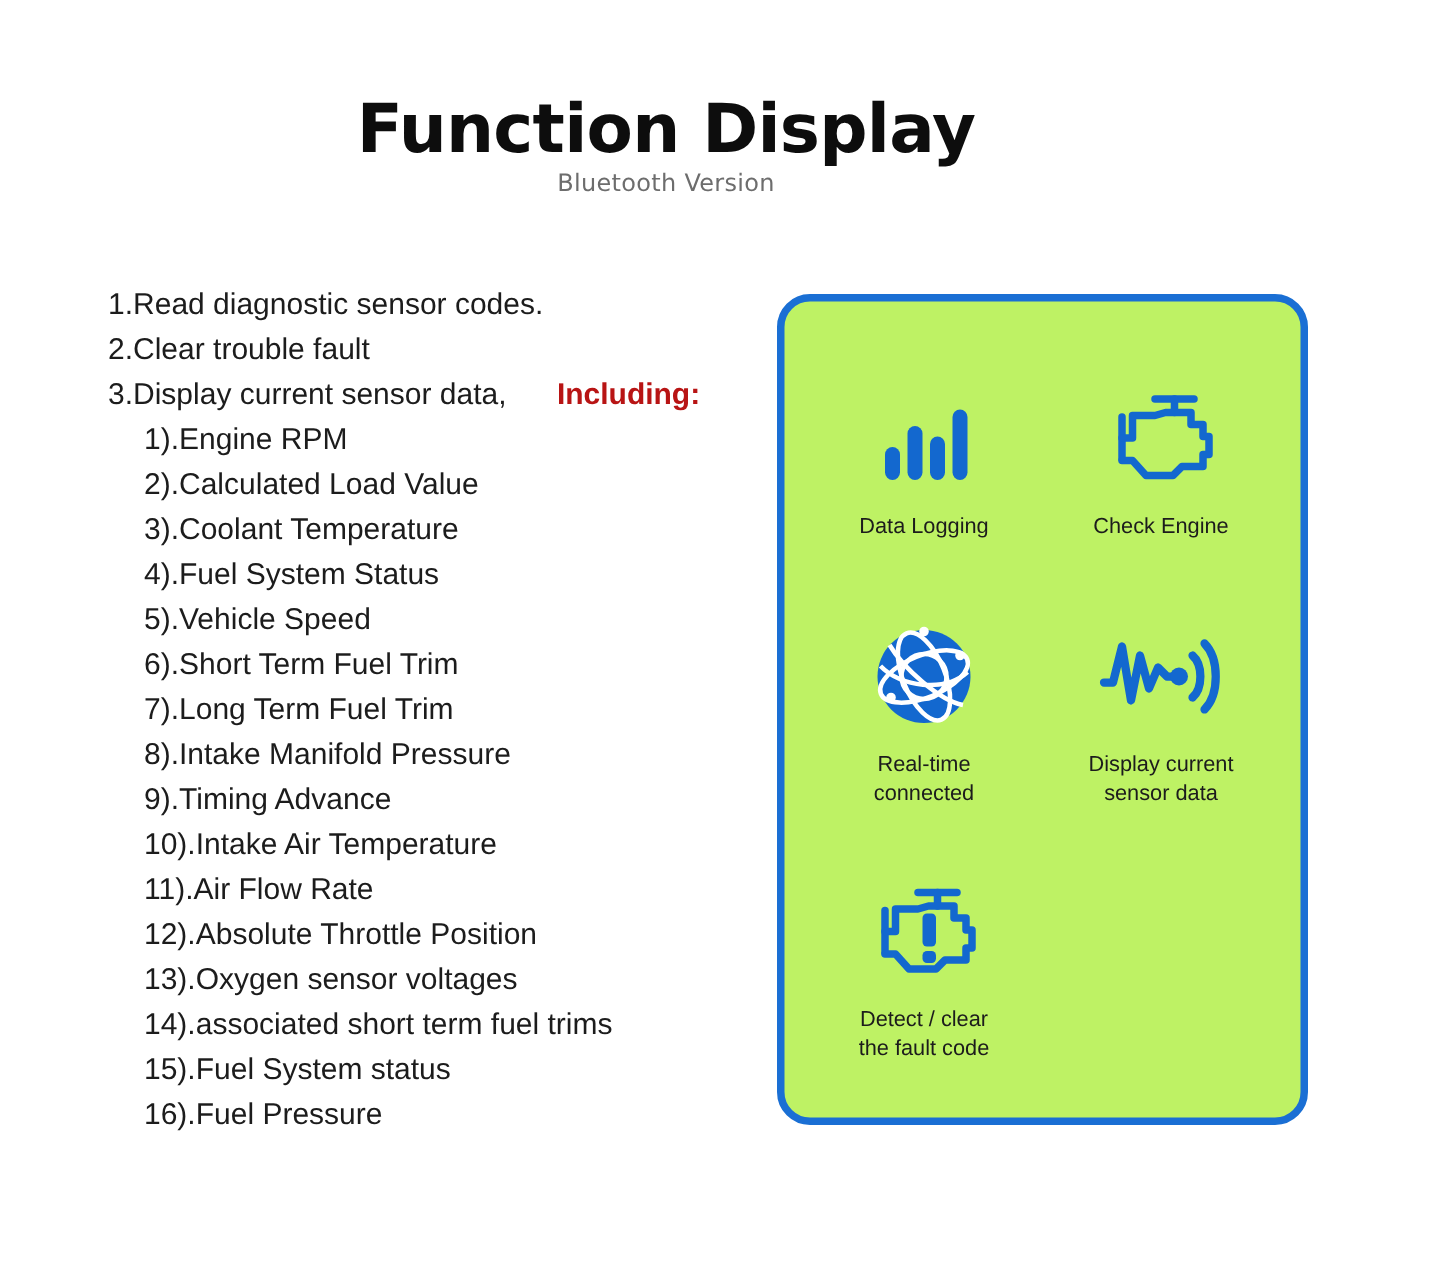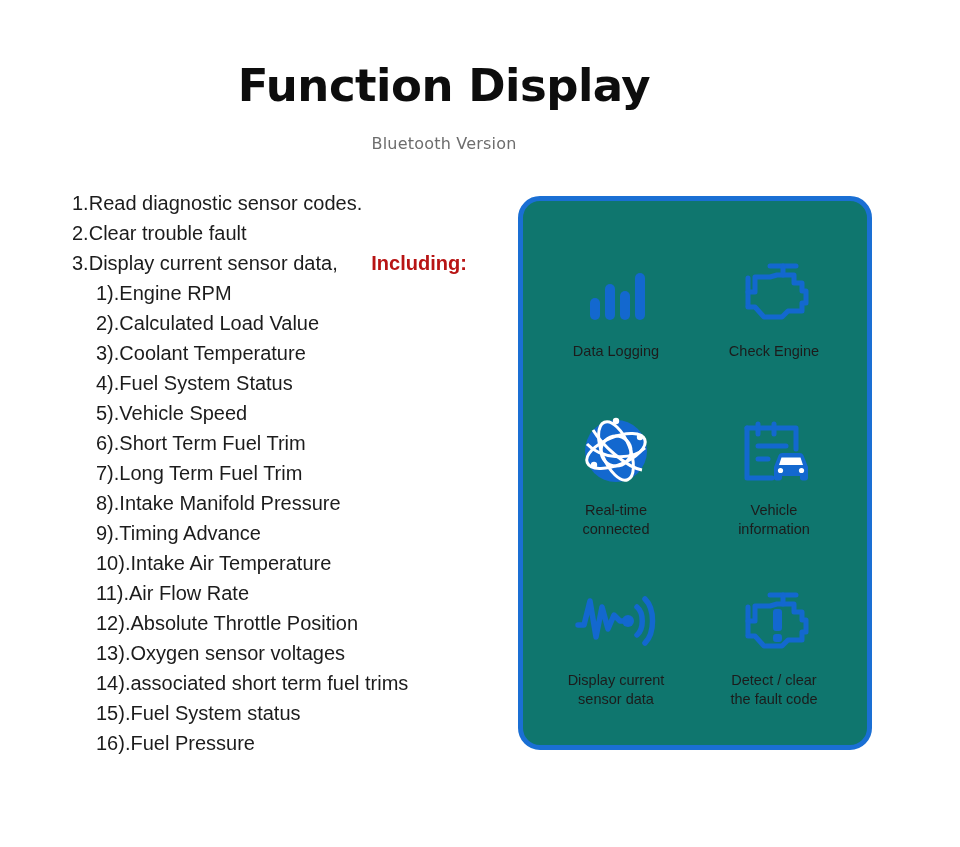--- a/index.html
+++ b/index.html
@@ -26,21 +26,21 @@
   }
   .page-title {
     font-size: 45px;
     font-weight: bold;
     letter-spacing: -0.5px;
     color: #0d0d0d;
     line-height: 1.05;
     font-family: "DejaVu Sans", sans-serif;
   }
   .page-subtitle {
-    margin-top: 25px;
+    margin-top: 3px;
     font-size: 16px;
     color: #6d6d6d;
     font-family: "DejaVu Sans", sans-serif;
     letter-spacing: 0.2px;
   }
 
   
   .feature-list {
     position: absolute;
     left: 72px;
@@ -65,21 +65,21 @@
   
   .icon-panel {
     position: absolute;
     left: 518px;
     top: 196px;
     width: 354px;
     height: 554px;
     box-sizing: border-box;
     border: 5px solid #1a6fd4;
     border-radius: 22px;
-    background: #0f766e;
+    background: #bef264;
   }
   .icon-grid {
     position: absolute;
     left: 0;
     top: 0;
     width: 100%;
     height: 100%;
     display: grid;
     grid-template-columns: 1fr 1fr;
     grid-template-rows: 1fr 1fr 1fr;
@@ -226,44 +226,20 @@
             <circle cx="36" cy="6" r="3.2"></circle>
             <circle cx="60" cy="22" r="3.2"></circle>
             <circle cx="14" cy="50" r="3.2"></circle>
           </g>
         </svg>
       </div>
       <div class="icon-caption">Real-time
 connected</div>
     </div>
 
-    <div class="icon-cell">
-      <div class="icon-art">
-        <svg width="72" height="72" viewBox="0 0 72 72">
-          <g fill="none" stroke="#1368cf" stroke-width="5" stroke-linecap="round" stroke-linejoin="round">
-            <path d="M9 13 L9 63 L34 63"></path>
-            <path d="M9 13 L58 13 L58 34"></path>
-            <path d="M20 9 L20 19"></path>
-            <path d="M36 9 L36 19"></path>
-            <path d="M20 31 L48 31"></path>
-            <path d="M20 44 L30 44"></path>
-          </g>
-          <g fill="#1368cf">
-            <path d="M36 52 L40.5 40.5 C41.2 38.8 42.6 38 44.4 38 L61.6 38 C63.4 38 64.8 38.8 65.5 40.5 L70 52 L70 63 C70 64.4 68.9 65.5 67.5 65.5 L64.5 65.5 C63.1 65.5 62 64.4 62 63 L62 61 L44 61 L44 63 C44 64.4 42.9 65.5 41.5 65.5 L38.5 65.5 C37.1 65.5 36 64.4 36 63 Z"></path>
-          </g>
-          <g fill="#ffffff">
-            <path d="M43.5 42.5 L62.5 42.5 L65 50 L41 50 Z"></path>
-            <circle cx="42.5" cy="55.5" r="2.6"></circle>
-            <circle cx="63.5" cy="55.5" r="2.6"></circle>
-          </g>
-        </svg>
-      </div>
-      <div class="icon-caption">Vehicle
-information</div>
-    </div>
 
     <div class="icon-cell">
       <div class="icon-art">
         <svg width="82" height="60" viewBox="0 0 82 60">
           <g fill="none" stroke="#1368cf" stroke-width="5.5" stroke-linecap="round" stroke-linejoin="round">
             <path d="M3 34 L9 34 L15 10 L21 46 L27 16 L33 38 L39 24 L45 30 L52 30"></path>
             <path d="M62 16 C69 22, 69 38, 62 44"></path>
             <path d="M70 8 C80 18, 80 42, 70 52"></path>
           </g>
           <circle cx="53" cy="30" r="6" fill="#1368cf"></circle>

